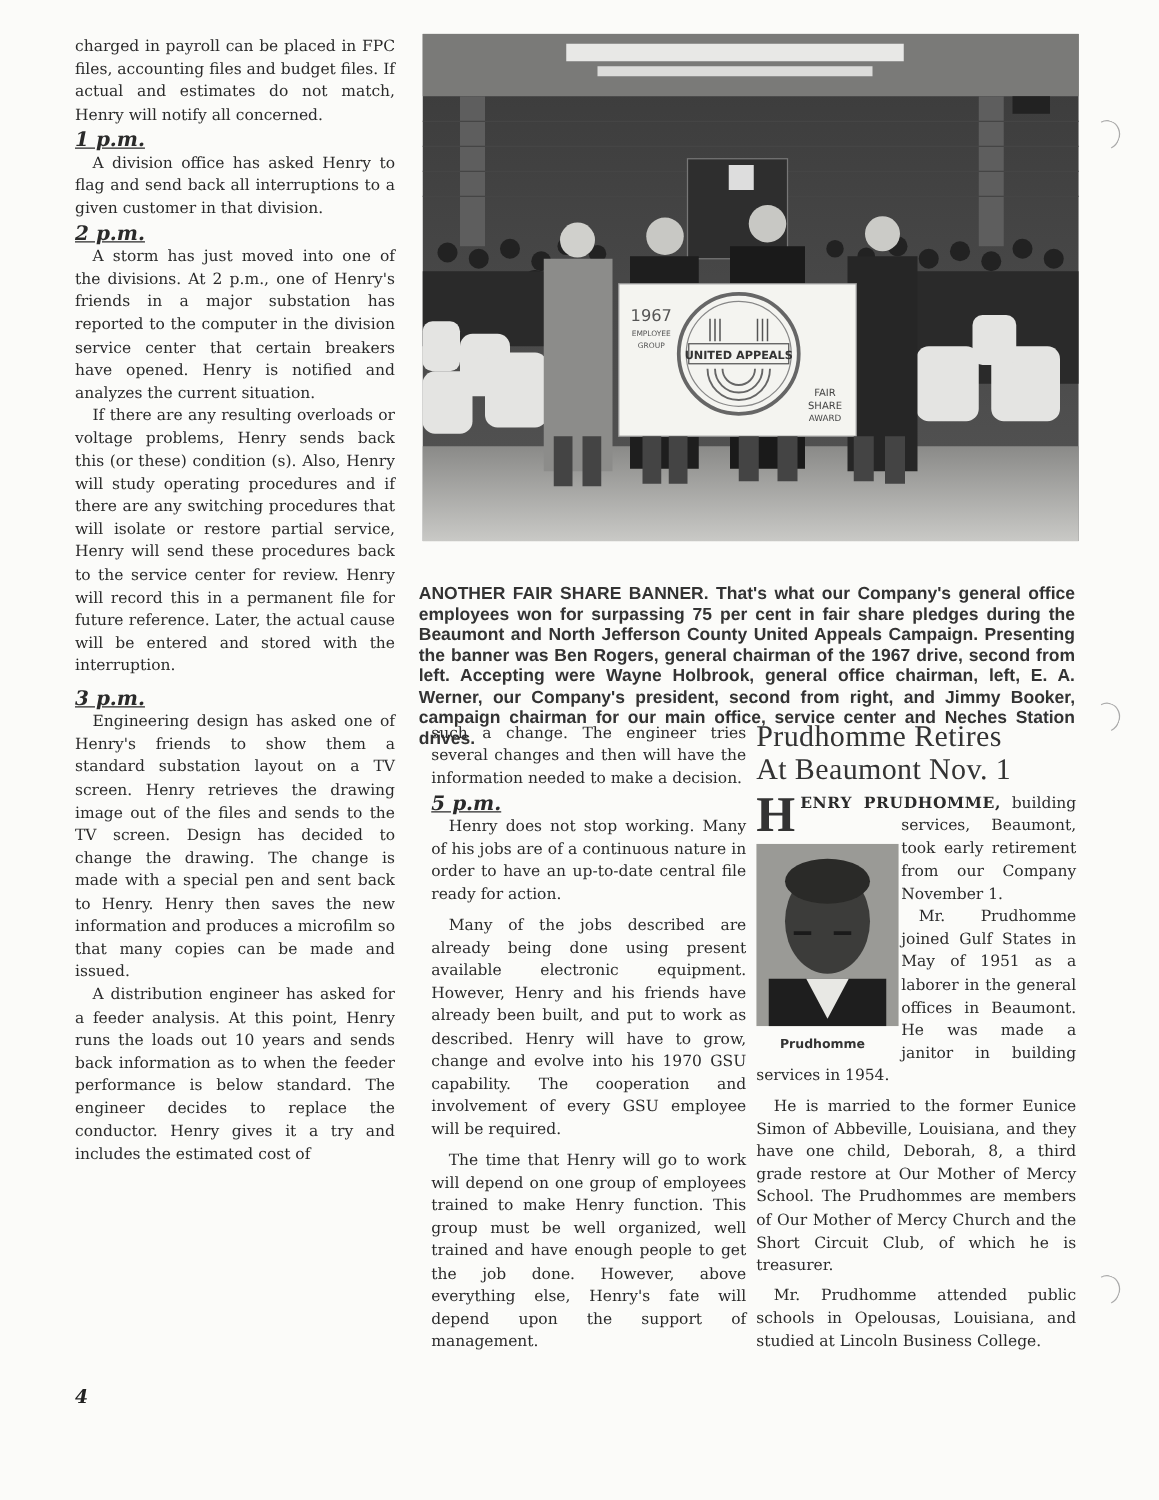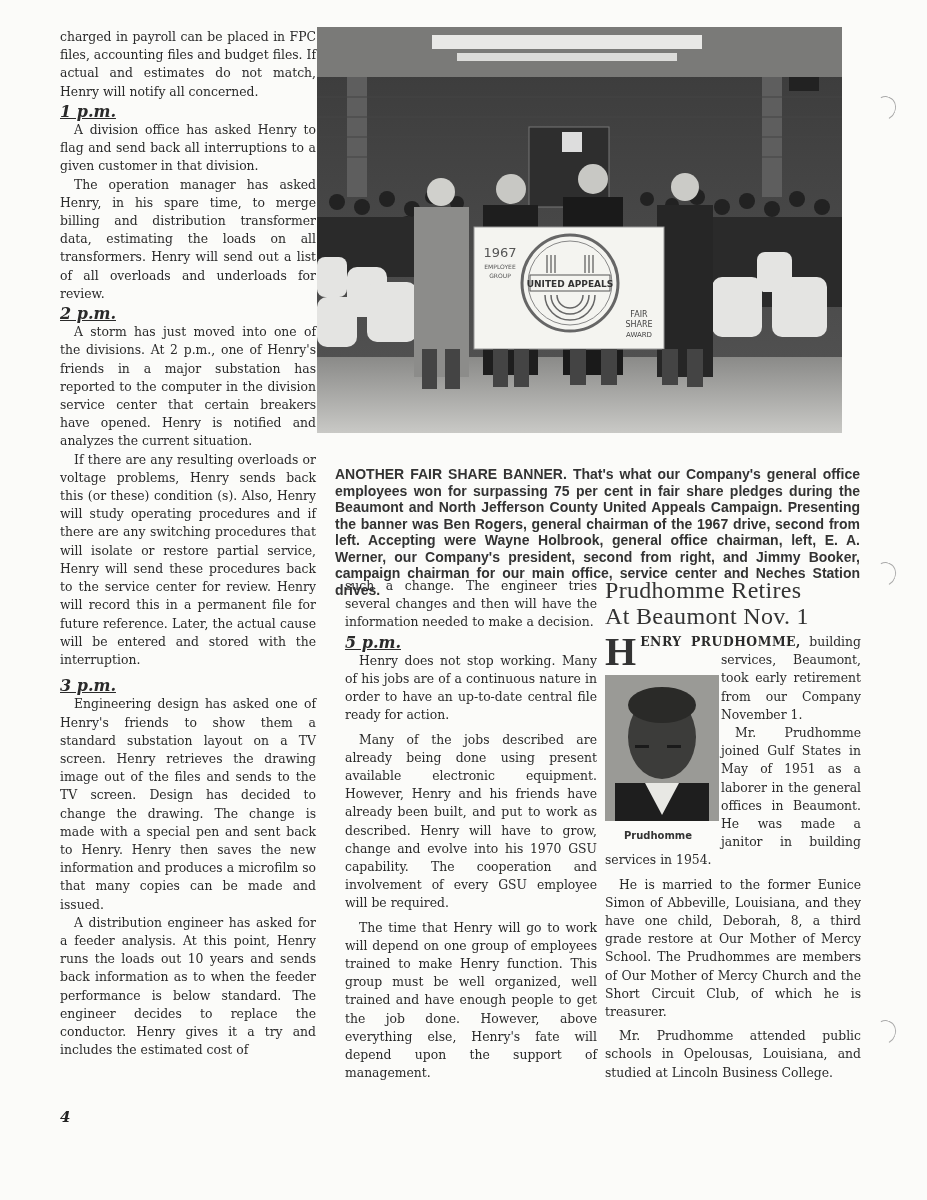--- a/index.html
+++ b/index.html
@@ -9,21 +9,21 @@
   }
   .col { position:absolute; font-size:12.4px; line-height:18.2px; text-align:justify; }
   .col p { margin:0; text-indent:14px; }
   .col p.noind { text-indent:0; }
   .col p.gap { margin-top:6px; }
   .time { font-style:italic; font-weight:bold; text-decoration:underline; display:block; margin-top:2px; font-size:16px; }
   #colA { left:60px; top:28px; width:256px; }
   #colB { left:345px; top:577px; width:252px; }
   #colC { left:605px; top:577px; width:256px; }
 
-  #photo-wrap { position:absolute; left:317px; top:27px; width:525px; height:478px; }
+  #photo-wrap { position:absolute; left:338px; top:27px; width:525px; height:478px; }
   #caption {
     position:absolute; left:335px; top:466px; width:525px;
     font-family:Liberation Sans, sans-serif; font-weight:bold; font-size:14px; line-height:16.5px;
     text-align:justify; color:#333;
   }
 
   .headline { font-family:"Liberation Serif", serif; font-size:24px; line-height:26px; color:#333; margin:0 0 4px 0; letter-spacing:0.3px; }
   .dropcap { float:left; font-family:"Liberation Serif", serif; font-weight:bold; font-size:40px; line-height:34px; margin:2px 4px 0 0; color:#333; }
   .smallcaps { font-weight:bold; font-variant:small-caps; letter-spacing:0.5px; }
   #portrait-box { float:left; width:114px; margin:6px 10px 2px 0; }
@@ -35,21 +35,20 @@
   .punch { position:absolute; width:20px; height:22px; border:1.5px solid #aaa; border-left-color:transparent; border-bottom-color:transparent; border-radius:50%; transform:rotate(20deg); }
 </style>
 </head>
 <body>
 
 <div id="colA" class="col">
   <p class="noind">charged in payroll can be placed in FPC files, accounting files and budget files. If actual and estimates do not match, Henry will notify all concerned.</p>
 
   <span class="time">1 p.m.</span>
   <p>A division office has asked Henry to flag and send back all interruptions to a given customer in that division.</p>
-  <p>The operation manager has asked Henry, in his spare time, to merge billing and distribution transformer data, estimating the loads on all transformers. Henry will send out a list of all overloads and underloads for review.</p>
 
   <span class="time">2 p.m.</span>
   <p>A storm has just moved into one of the divisions. At 2 p.m., one of Henry's friends in a major substation has reported to the computer in the division service center that certain breakers have opened. Henry is notified and analyzes the current situation.</p>
   <p>If there are any resulting overloads or voltage problems, Henry sends back this (or these) condition (s). Also, Henry will study operating procedures and if there are any switching procedures that will isolate or restore partial service, Henry will send these procedures back to the service center for review. Henry will record this in a permanent file for future reference. Later, the actual cause will be entered and stored with the interruption.</p>
 
   <span class="time" style="margin-top:8px">3 p.m.</span>
   <p>Engineering design has asked one of Henry's friends to show them a standard substation layout on a TV screen. Henry retrieves the drawing image out of the files and sends to the TV screen. Design has decided to change the drawing. The change is made with a special pen and sent back to Henry. Henry then saves the new information and produces a microfilm so that many copies can be made and issued.</p>
 
   <p>A distribution engineer has asked for a feeder analysis. At this point, Henry runs the loads out 10 years and sends back information as to when the feeder performance is below standard. The engineer decides to replace the conductor. Henry gives it a try and includes the estimated cost of</p>
 </div>

